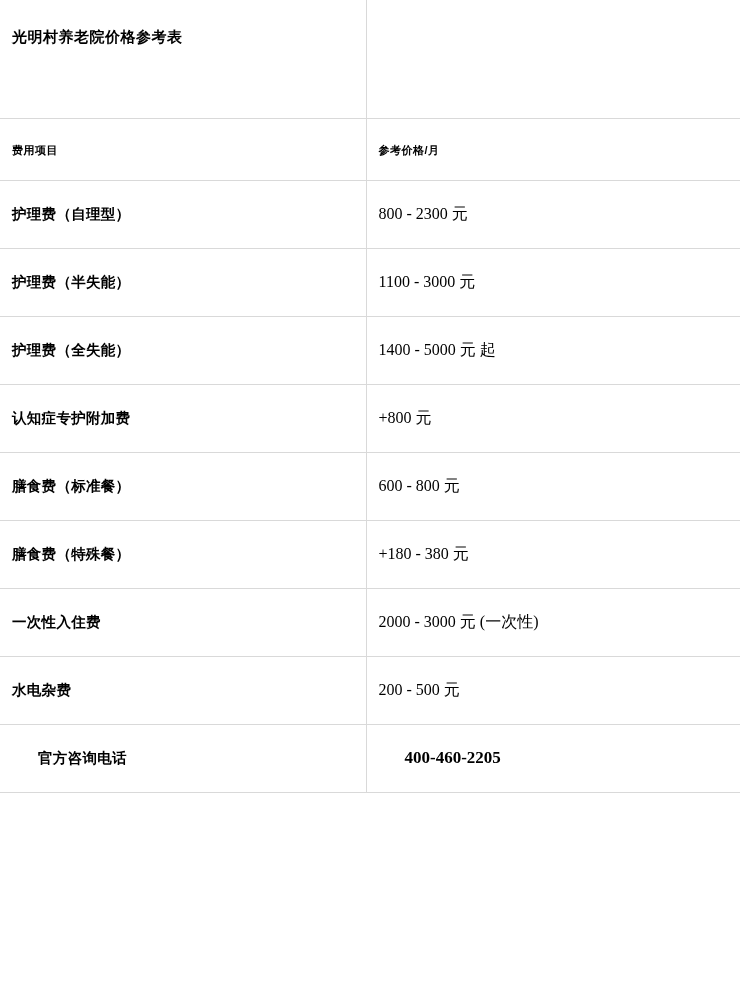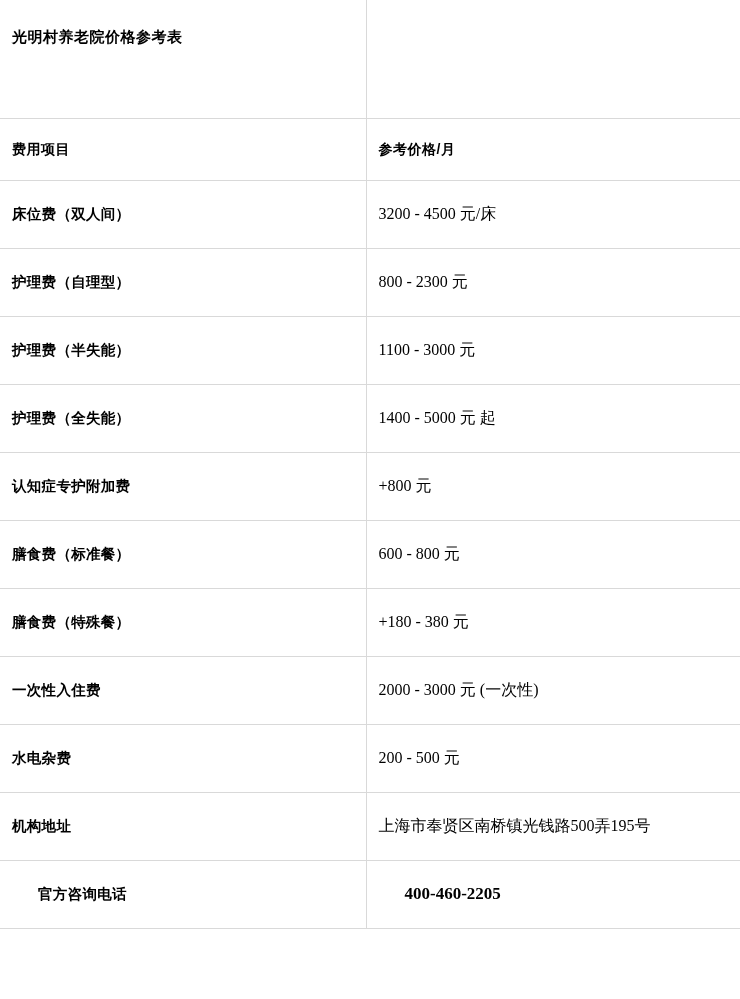--- a/index.html
+++ b/index.html
@@ -45,21 +45,21 @@
     font-size: 15px;
     font-weight: bold;
     letter-spacing: 0.5px;
   }
 
   
   tr.header-row td {
     height: 62px;
   }
   .header-text {
-    font-size: 14px;
+    font-size: 11px;
     font-weight: bold;
     letter-spacing: 0.5px;
   }
 
   
   tr.data-row td {
     height: 68px;
   }
   .row-label {
     font-size: 14.5px;
@@ -96,24 +96,20 @@
       <td></td>
     </tr>
     <tr class="header-row">
       <td class="cell-label">
         <span class="header-text">费用项目</span>
       </td>
       <td>
         <span class="header-text">参考价格/月</span>
       </td>
     </tr>
-  <tr class="data-row">
-        <td class="cell-label"><span class="row-label">床位费（双人间）</span></td>
-        <td><span class="row-value">3200 - 4500 元/床</span></td>
-      </tr>
       <tr class="data-row">
         <td class="cell-label"><span class="row-label">护理费（自理型）</span></td>
         <td><span class="row-value">800 - 2300 元</span></td>
       </tr>
       <tr class="data-row">
         <td class="cell-label"><span class="row-label">护理费（半失能）</span></td>
         <td><span class="row-value">1100 - 3000 元</span></td>
       </tr>
       <tr class="data-row">
         <td class="cell-label"><span class="row-label">护理费（全失能）</span></td>
@@ -132,22 +128,18 @@
         <td><span class="row-value">+180 - 380 元</span></td>
       </tr>
       <tr class="data-row">
         <td class="cell-label"><span class="row-label">一次性入住费</span></td>
         <td><span class="row-value">2000 - 3000 元 (一次性)</span></td>
       </tr>
       <tr class="data-row">
         <td class="cell-label"><span class="row-label">水电杂费</span></td>
         <td><span class="row-value">200 - 500 元</span></td>
       </tr>
-      <tr class="data-row">
-        <td class="cell-label"><span class="row-label">机构地址</span></td>
-        <td><span class="row-value">上海市奉贤区南桥镇光钱路500弄195号</span></td>
-      </tr>
       <tr class="data-row last-row">
         <td class="cell-label"><span class="row-label">官方咨询电话</span></td>
         <td><span class="row-value emphasis">400-460-2205</span></td>
       </tr>
     </tbody>
 </table>
 
 </body></html>

